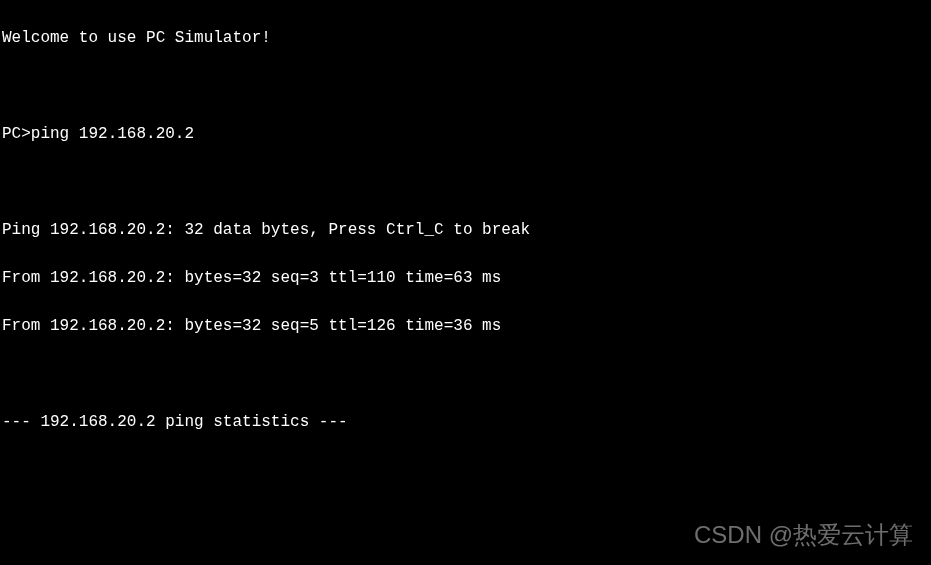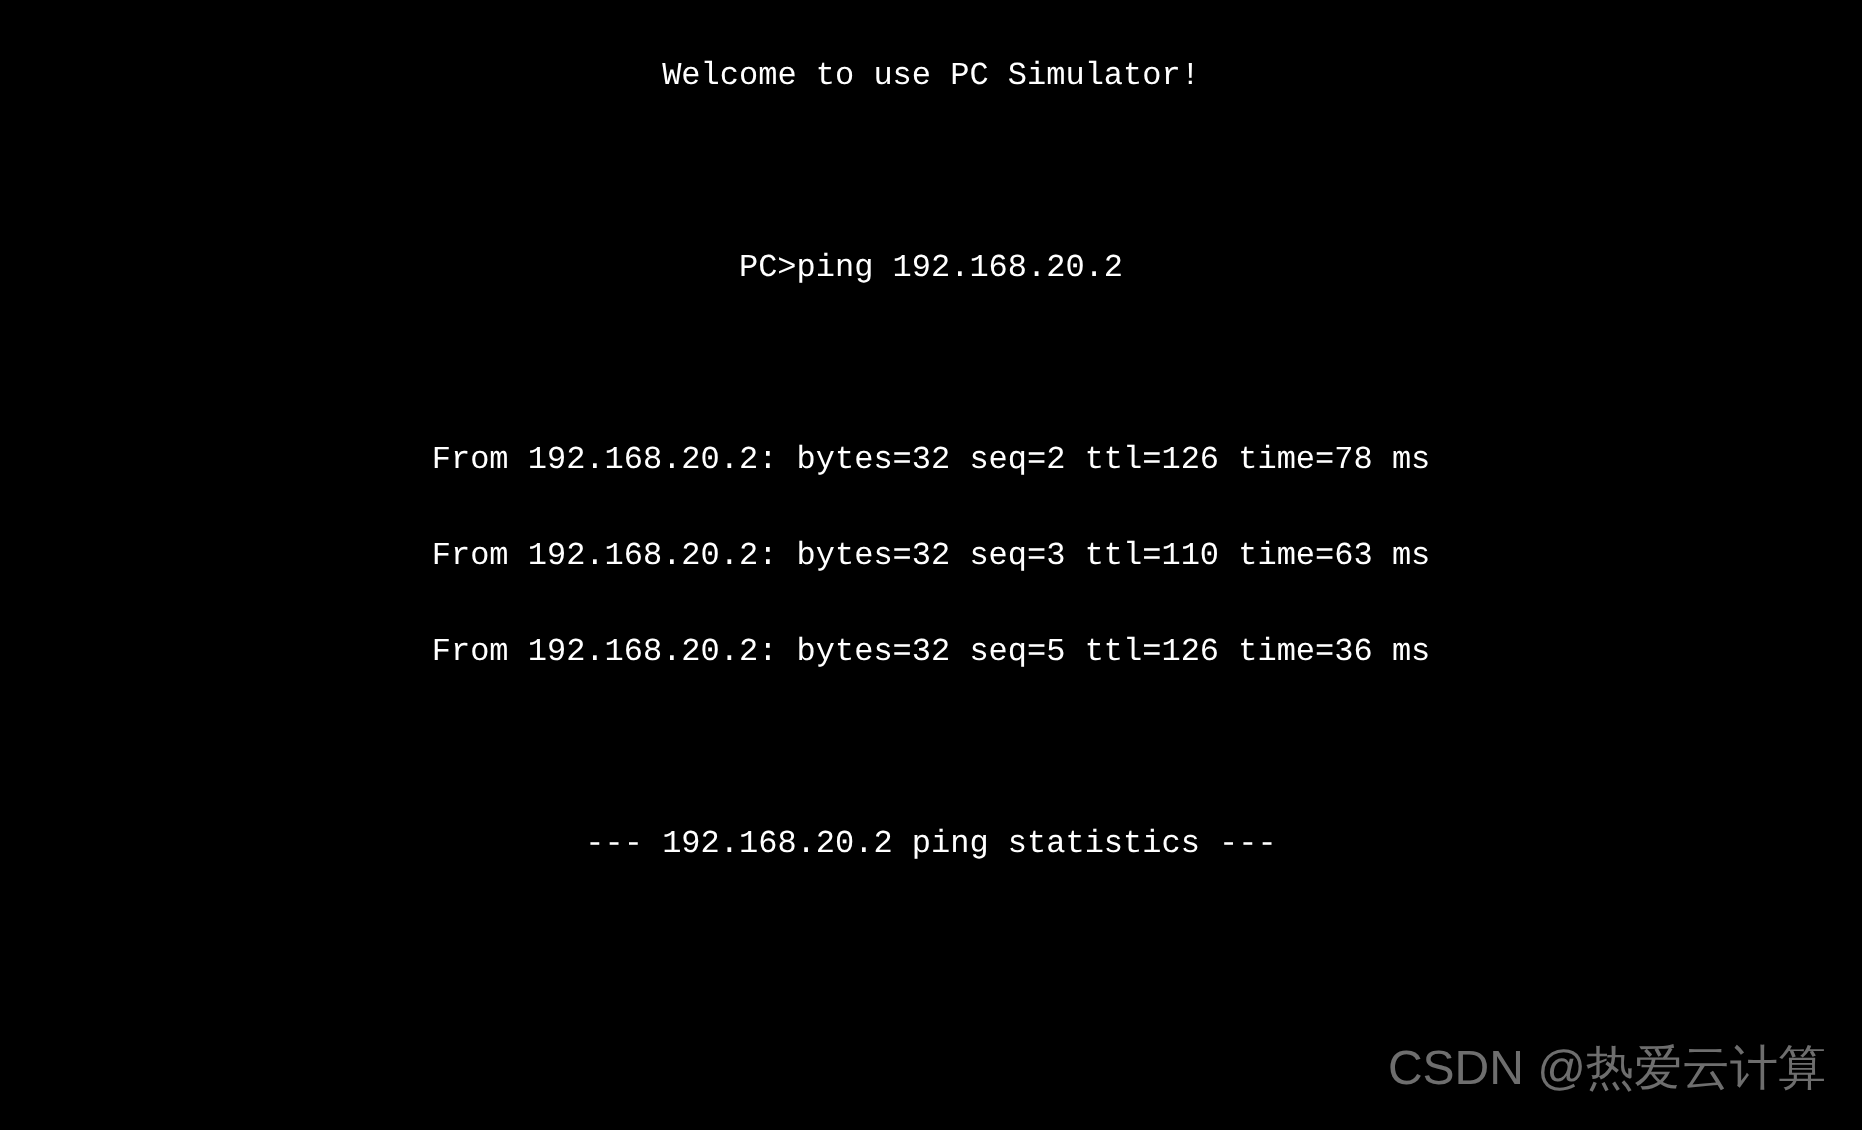--- a/index.html
+++ b/index.html
@@ -17,41 +17,40 @@
       line-height: 1.5;
       position: relative;
       overflow: hidden;
     }
     .terminal {
       padding: 2px 2px;
       white-space: pre;
     }
     .line {
       display: block;
-      text-align: center;
     }
     .watermark {
       position: absolute;
       bottom: 12px;
       right: 18px;
       color: rgba(200, 200, 200, 0.55);
       font-family: Arial, sans-serif;
       font-size: 24px;
       pointer-events: none;
     }
   </style>
 </head>
 <body>
 
 <div class="terminal">
 <span class="line">Welcome to use PC Simulator!</span>
 <span class="line"> </span>
 <span class="line"><span>PC&gt;</span><span>ping 192.168.20.2</span></span>
 <span class="line"> </span>
-<span class="line">From 192.168.20.2: bytes=32 seq=2 ttl=126 time=78 ms</span>
+<span class="line">Ping 192.168.20.2: 32 data bytes, Press Ctrl_C to break</span>
 <span class="line">From 192.168.20.2: bytes=32 seq=3 ttl=110 time=63 ms</span>
 <span class="line">From 192.168.20.2: bytes=32 seq=5 ttl=126 time=36 ms</span>
 <span class="line"> </span>
 <span class="line">--- 192.168.20.2 ping statistics ---</span>
 
 
 
 
 
 

